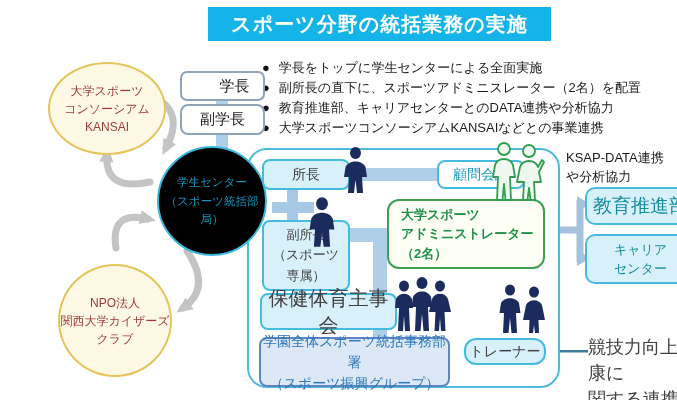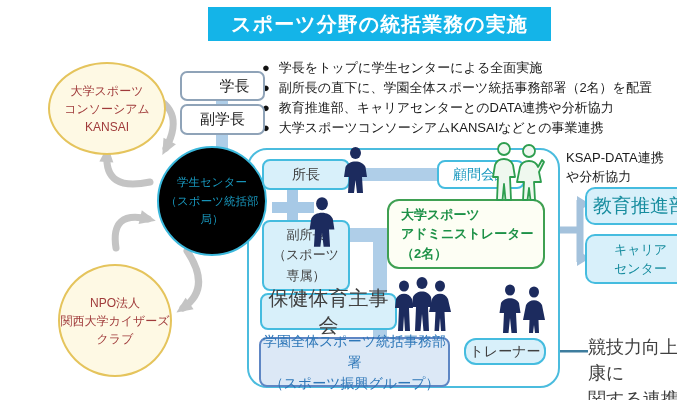--- a/index.html
+++ b/index.html
@@ -79,41 +79,41 @@
 
   <div class="abs banner center" style="left:168px;top:7px;width:343px;height:34px;">スポーツ分野の統括業務の実施</div>
 
   <div class="abs bullets" style="left:222px;top:58px;width:452px;">
     <div class="bullet-row">
       <span class="bullet-mark">●</span>
       <span>学長をトップに学生センターによる全面実施</span>
     </div>
     <div class="bullet-row">
       <span class="bullet-mark">●</span>
-      <span>副所長の直下に、学園全体スポーツ統括事務部署（2名）を配置</span>
+      <span>副所長の直下に、スポーツアドミニスレーター（2名）を配置</span>
     </div>
     <div class="bullet-row">
       <span class="bullet-mark">●</span>
       <span>教育推進部、キャリアセンターとのDATA連携や分析協力</span>
     </div>
     <div class="bullet-row">
       <span class="bullet-mark">●</span>
       <span>大学スポーツコンソーシアムKANSAIなどとの事業連携</span>
     </div>
   </div>
 
   <div class="abs ellipse center preline" style="left:8px;top:62px;width:118px;height:93px;">大学スポーツ
 コンソーシアム
 KANSAI</div>
   <div class="abs ellipse center preline" style="left:18px;top:264px;width:114px;height:113px;">NPO法人
 関西大学カイザーズ
 クラブ</div>
 
   <div class="abs plainbox center" style="left:140px;top:71px;width:85px;height:30px;padding-left:24px;">学長</div>
-  <div class="abs plainbox center" style="left:140px;top:104px;width:85px;height:31px;">副学長</div>
+  <div class="abs plainbox center" style="left:140px;top:104px;width:85px;height:31px;border-radius:8px;">副学長</div>
 
   <div class="abs container-frame" style="left:207px;top:148px;width:313px;height:240px;"></div>
 
   <div class="abs bigcircle center preline" style="left:117px;top:146px;width:110px;height:110px;">学生センター
 （スポーツ統括部局）</div>
 
   <svg class="abs" style="left:0;top:0;pointer-events:none;" width="677" height="400">
     <rect x="308" y="168" width="92" height="13" fill="#AFCEE8"></rect>
     <rect x="309" y="228" width="42" height="14" fill="#AFCEE8"></rect>
     <rect x="333" y="228" width="14" height="111" fill="#AFCEE8"></rect>

